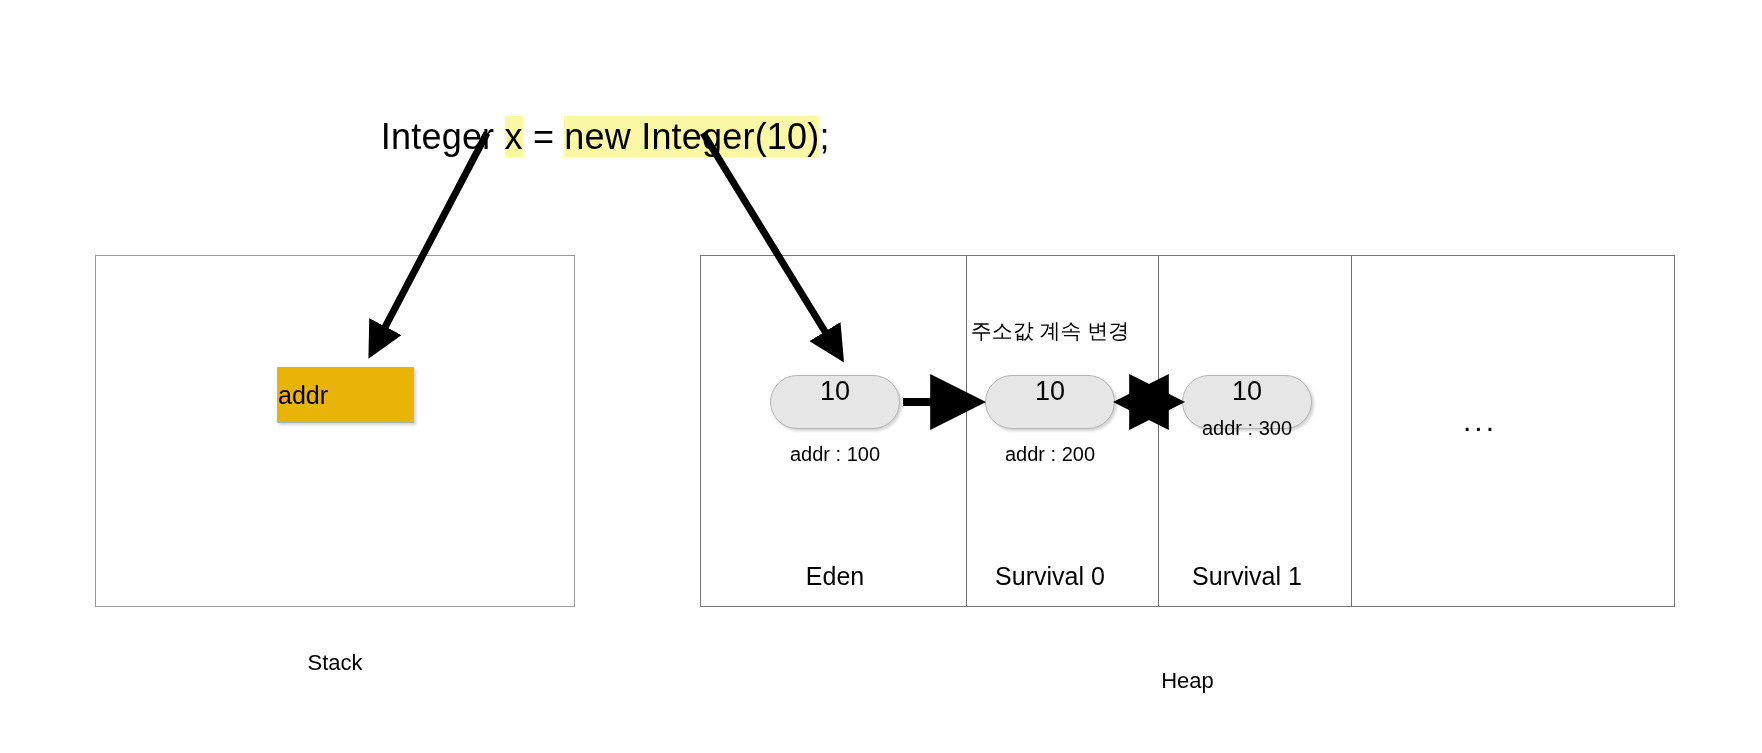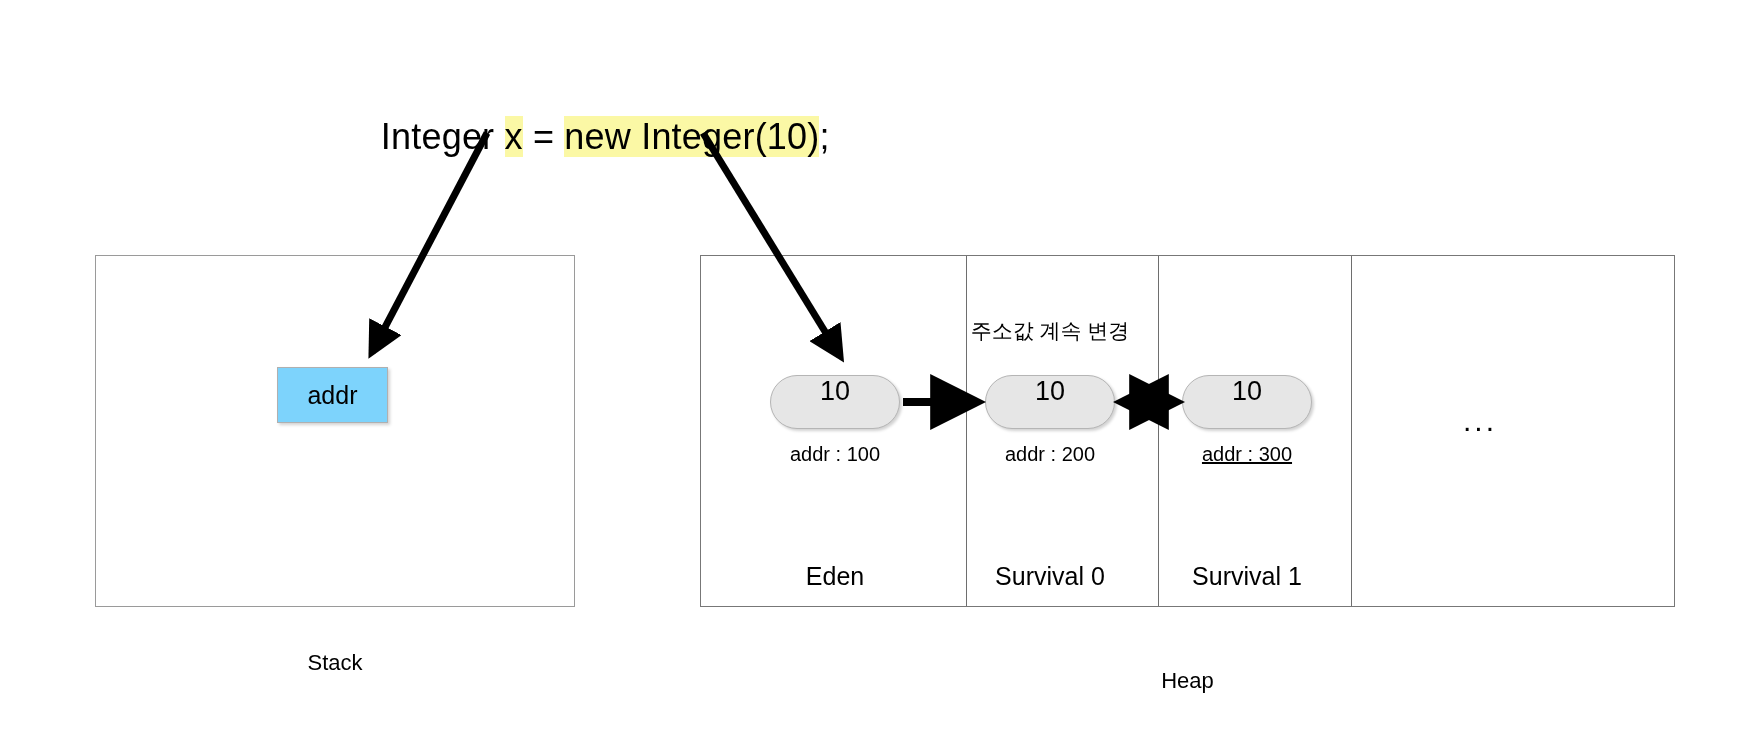--- a/index.html
+++ b/index.html
@@ -83,28 +83,28 @@
     top: 658px;
     width: 975px;
     margin-top: 10px;
   }
 
   
   #stack-cell {
     position: absolute;
     left: 277px;
     top: 367px;
-    width: 111px;
+    width: 137px;
     height: 56px;
-    background: #7dd3fc;
+    background: #eab308;
     border: 1.2px solid #b0b0b0;
     box-sizing: border-box;
     display: flex;
     align-items: center;
-    justify-content: center;
+    justify-content: flex-start;
     font-size: 25px;
     color: #000000;
     box-shadow: 2px 2px 3px rgba(0,0,0,0.18);
   }
 
   
   .heap-obj {
     position: absolute;
     width: 130px;
     height: 54px;
@@ -200,21 +200,21 @@
 
   <div class="heap-obj" style="left:985px; top:375px;">
     <span>10</span>
   </div>
   <div class="heap-addr" style="left:960px; top:443px;">addr : 200</div>
   <div class="heap-zone-label" style="left:950px; top:562px;">Survival 0</div>
 
   <div class="heap-obj" style="left:1182px; top:375px;">
     <span>10</span>
   </div>
-  <div class="heap-addr" style="left:1157px; top:443px;text-decoration:underline;">addr : 300</div>
+  <div class="heap-addr" style="left:1157px; top:417px;">addr : 300</div>
   <div class="heap-zone-label" style="left:1147px; top:562px;">Survival 1</div>
 
   <div id="heap-ellipsis">...</div>
 
   <div id="heap-caption" class="region-caption">Heap</div>
 
   <svg id="arrow-layer" viewBox="0 0 1762 753" xmlns="http://www.w3.org/2000/svg">
     <defs>
       <marker id="head-solid" markerWidth="7" markerHeight="7" refX="5.6" refY="3.5" orient="auto" markerUnits="strokeWidth">
         <path d="M0,0 L7,3.5 L0,7 z" fill="#000000"></path>

